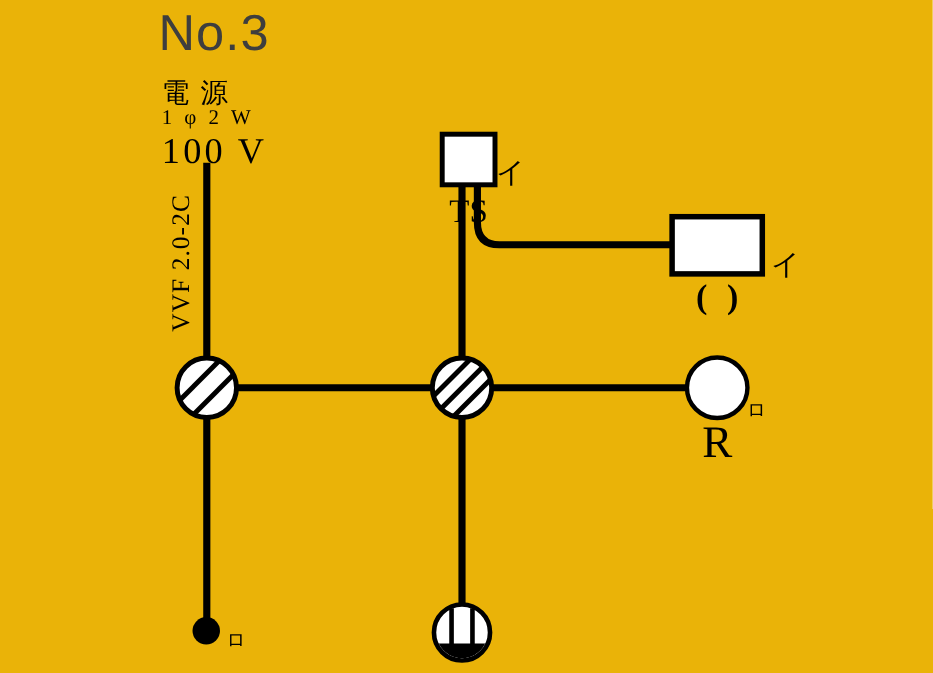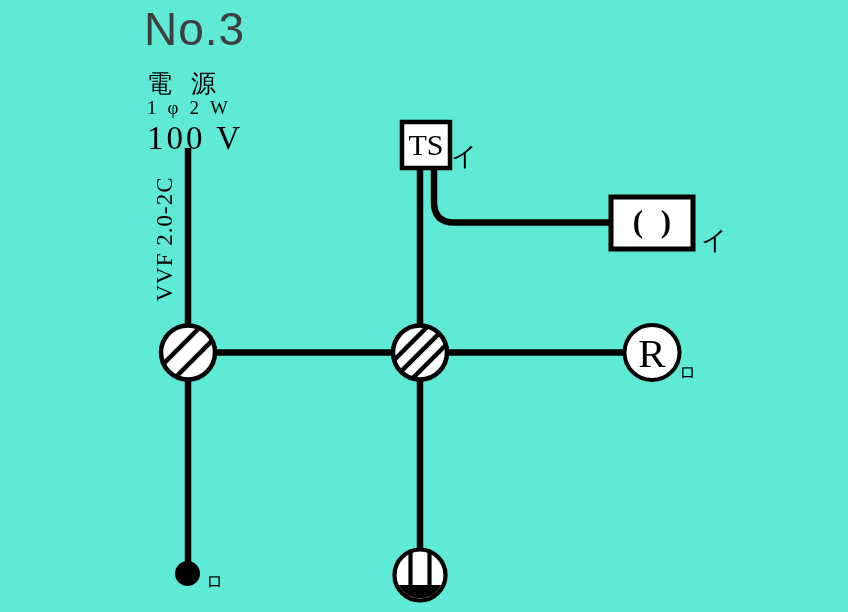--- a/index.html
+++ b/index.html
@@ -1,46 +1,47 @@
 <!DOCTYPE html>
 <html><head>
 <meta charset="utf-8">
 <style>
   html, body { margin: 0; padding: 0; background: #ffffff; }
   .canvas {
     position: relative;
     width: 848px;
     height: 612px;
-    background: #5eead4;
+    background: #eab308;
     overflow: hidden;
     font-family: "Liberation Serif", "DejaVu Serif", serif;
     color: #000000;
   }
   .layer { position: absolute; left: 0; top: 0; }
   .abs { position: absolute; white-space: nowrap; }
 
   .title {
     left: 144px; top: 6px;
     font-family: "Liberation Sans", "DejaVu Sans", sans-serif;
     font-size: 46px; line-height: 1;
     color: #3e3e3e; letter-spacing: 1px;
   }
-  .src-line1 { left: 147px; top: 73px;  font-size: 25px; line-height: 1; letter-spacing: 2px; font-family: Liberation Mono, monospace; }
+  .src-line1 { left: 147px; top: 73px;  font-size: 25px; line-height: 1; letter-spacing: 2px; }
   .src-line2 { left: 147px; top: 98px;  font-size: 19px; line-height: 1; letter-spacing: 11px; }
   .src-line3 { left: 147px; top: 122px; font-size: 33px; line-height: 1; letter-spacing: 3px; }
 
   .vvf {
     left: 164px; top: 239px;
     transform: translate(-50%, -50%) rotate(-90deg);
     font-size: 23px; line-height: 1; letter-spacing: 1px;
   }
 
   .boxlabel {
     display: flex; align-items: center; justify-content: center;
     text-align: center;
+    margin-top: 48px;
   }
   .ts-label      { left: 402px; top: 122px; width: 48px; height: 46px; font-size: 30px; }
   .rosette-label { left: 611px; top: 196px; width: 82px; height: 52px; font-size: 31px; font-weight: bold; letter-spacing: 5px; text-indent: 5px; }
   .r-label       { left: 624px; top: 325px; width: 56px; height: 55px; font-size: 41px; }
 
   .circuit-i  { font-size: 26px; line-height: 1; }
   .circuit-ro { font-size: 17px; line-height: 1; }
   .ci-ts      { left: 451px; top: 144px; }
   .ci-rosette { left: 701px; top: 228px; }
   .cr-lamp    { left: 679px; top: 364px; }

